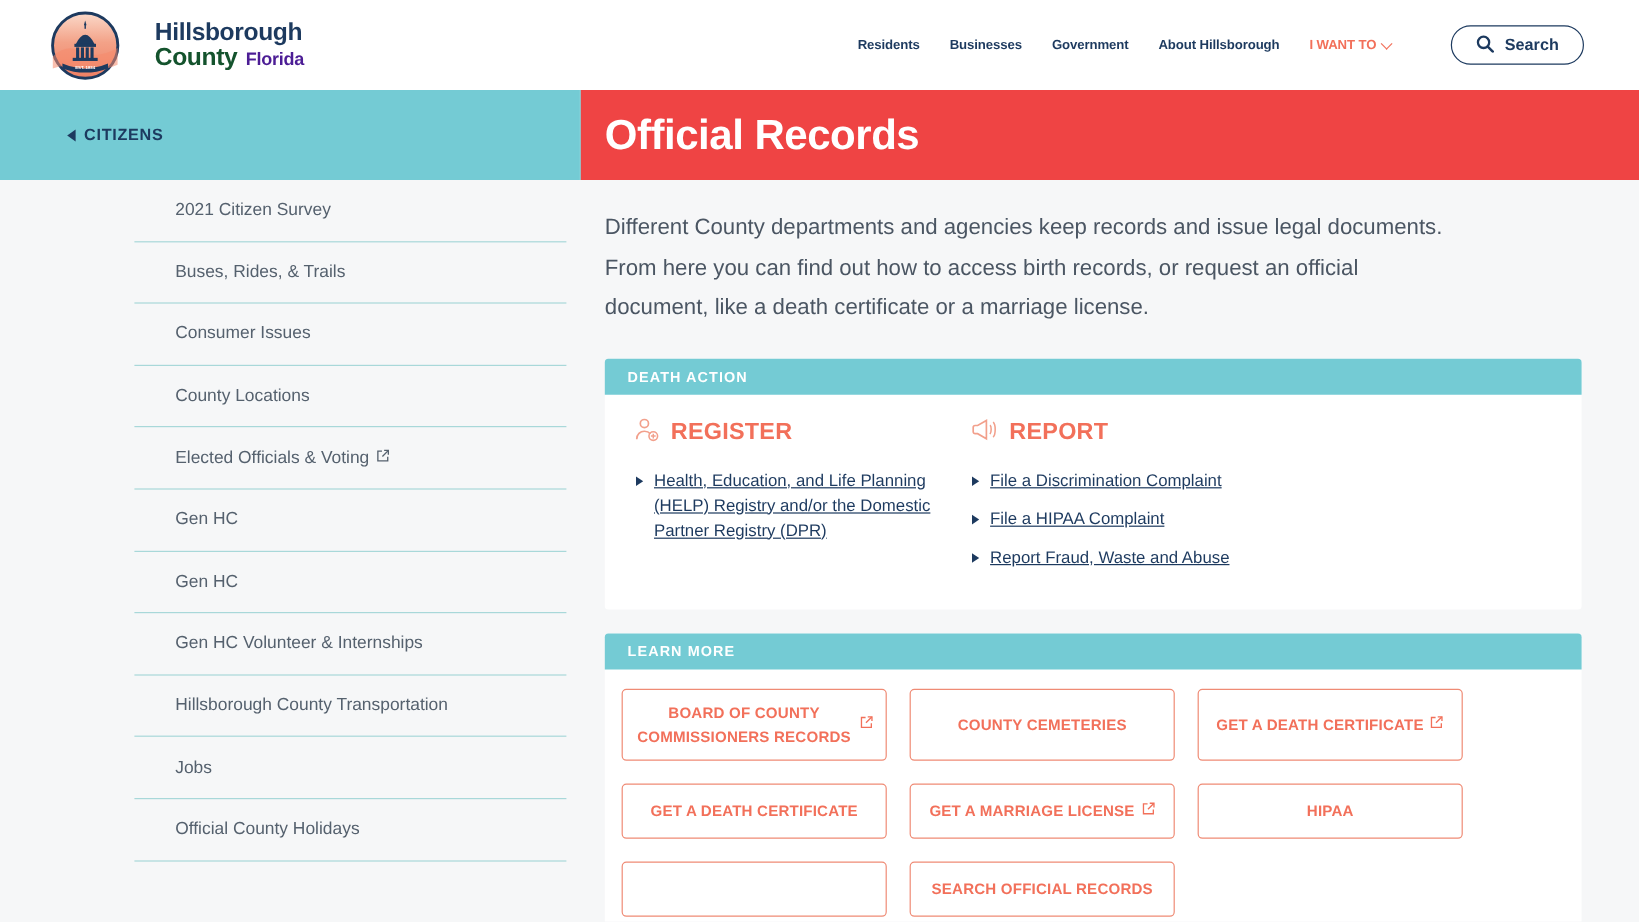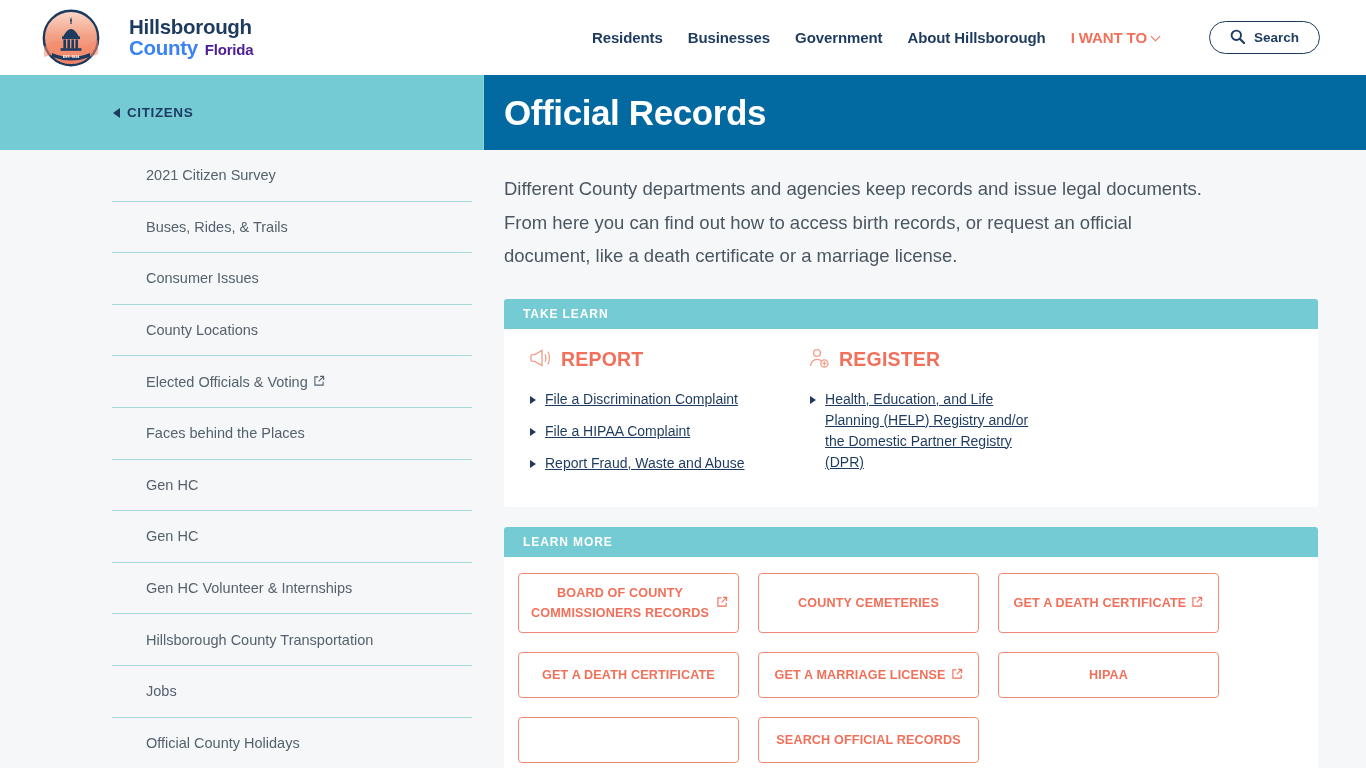--- a/index.html
+++ b/index.html
@@ -22,27 +22,27 @@
     position: relative;
   }
   .brand { display: flex; align-items: center; gap: 29px; }
   .seal { width: 58px; height: 58px; position: relative; flex: none; }
   .brand-text { line-height: 1.02; }
   .brand-line1 {
     font-size: 20.5px; font-weight: bold; color: #1d3a5f; letter-spacing: -0.3px;
   }
   .brand-line2 { display: flex; align-items: baseline; gap: 7px; }
   .brand-county {
-    font-size: 20.5px; font-weight: bold; color: #3b82f6; letter-spacing: -0.3px;
+    font-size: 20.5px; font-weight: bold; color: #14532d; letter-spacing: -0.3px;
   }
   .brand-fl { font-size: 15px; font-weight: bold; color: #4c1d95; letter-spacing: -0.2px; }
 
   .nav { margin-left: auto; display: flex; align-items: center; gap: 25px; }
   .nav-link {
-    font-size: 15px; font-weight: bold; color: #1d3a5f; cursor: pointer;
+    font-size: 11px; font-weight: bold; color: #1d3a5f; cursor: pointer;
     white-space: nowrap; letter-spacing: -0.1px;
   }
   .nav-link.accent { color: #f2705a; display: flex; align-items: center; gap: 5px; }
   .chev { display: inline-block; width: 9px; height: 9px; position: relative; }
   .chev::after {
     content: ""; position: absolute; left: 0; top: 0;
     width: 6px; height: 6px;
     border-right: 1.8px solid #f2705a; border-bottom: 1.8px solid #f2705a;
     transform: rotate(45deg);
   }
@@ -52,33 +52,33 @@
     height: 33px; padding: 0 20px;
     display: flex; align-items: center; gap: 9px;
     background: #fff; cursor: pointer;
   }
   .search-btn span { font-size: 13.5px; font-weight: bold; color: #1d3a5f; }
 
   
   .banner { display: flex; height: 75px; }
   .banner-left {
     width: 484px; background: #74cbd4;
-    display: flex; align-items: center; padding-left: 113px;
+    display: flex; align-items: center; padding-left: 56px;
     border-right: 1px solid #8ad5dc;
   }
   .back-arrow {
     width: 0; height: 0; margin-right: 7px;
     border-top: 5px solid transparent; border-bottom: 5px solid transparent;
     border-right: 7px solid #1d3a5f;
   }
   .citizens-label {
     font-size: 13.5px; font-weight: bold; color: #1d3a5f; letter-spacing: 0.6px;
   }
   .banner-right {
-    flex: 1; background: #0369a1;
+    flex: 1; background: #ef4444;
     display: flex; align-items: center; padding-left: 20px;
   }
   .page-title {
     font-size: 35px; font-weight: bold; color: #ffffff; letter-spacing: -0.4px;
   }
 
   
   .body-wrap { display: flex; height: 712px; }
 
   
@@ -236,23 +236,20 @@
       </div>
       <div class="side-item">
         <span>Elected Officials &amp; Voting</span>
         <span class="ext-ic"><svg width="12" height="12" viewBox="0 0 14 14">
             <path d="M6.2 2.2H2.2v9.6h9.6V7.8" fill="none" stroke="#55616e" stroke-width="1.3"></path>
             <path d="M8.3 1.6h4.1v4.1" fill="none" stroke="#55616e" stroke-width="1.3"></path>
             <line x1="12.2" y1="1.8" x2="6.6" y2="7.4" stroke="#55616e" stroke-width="1.3"></line>
           </svg></span>
       </div>
       <div class="side-item">
-        <span>Faces behind the Places</span>
-      </div>
-      <div class="side-item">
         <span>Gen HC</span>
       </div>
       <div class="side-item">
         <span>Gen HC</span>
       </div>
       <div class="side-item">
         <span>Gen HC Volunteer &amp; Internships</span>
       </div>
       <div class="side-item">
         <span>Hillsborough County Transportation</span>
@@ -263,62 +260,62 @@
       <div class="side-item">
         <span>Official County Holidays</span>
       </div>
     </nav>
 
   <main class="main">
     <p class="lede">Different County departments and agencies keep records and issue legal documents. From here you can find out how to access birth records, or request an official document, like a death certificate or a marriage license.</p>
 
     <section class="panel">
       <div class="panel-head">
-        <span>TAKE LEARN</span>
+        <span>DEATH ACTION</span>
       </div>
       <div class="panel-body">
         <div class="action-cols" id="action-cols">
-            <div class="action-col">
-              <div class="act-head">
-                <span><svg width="24" height="22" viewBox="0 0 24 22">
-                    <path d="M3 9.2v3.6a1.6 1.6 0 001.6 1.6h2.1L14 18.6V3.4L6.7 7.6H4.6A1.6 1.6 0 003 9.2z" fill="none" stroke="#f2a08c" stroke-width="1.4"></path>
-                    <path d="M17 7.2c1.3 1 1.3 5.6 0 7.6" fill="none" stroke="#f2a08c" stroke-width="1.3"></path>
-                    <path d="M19.6 4.8c2.3 1.8 2.3 10.4 0 12.4" fill="none" stroke="#f2a08c" stroke-width="1.3"></path>
-                  </svg></span>
-                <span class="label">REPORT</span>
-              </div>
-              <div class="link-row">
-                <span class="bullet"></span>
-                <a>File a Discrimination Complaint</a>
-              </div>
-              <div class="link-row">
-                <span class="bullet"></span>
-                <a>File a HIPAA Complaint</a>
-              </div>
-              <div class="link-row">
-                <span class="bullet"></span>
-                <a>Report Fraud, Waste and Abuse</a>
-              </div>
-            </div>
             <div class="action-col">
               <div class="act-head">
                 <span><svg width="22" height="22" viewBox="0 0 22 22">
                     <circle cx="9" cy="6" r="3.4" fill="none" stroke="#f2a08c" stroke-width="1.4"></circle>
                     <path d="M2.6 19c0-4 2.9-6.6 6.4-6.6 2 0 3.8.8 5 2.2" fill="none" stroke="#f2a08c" stroke-width="1.4"></path>
                     <circle cx="16.4" cy="16.4" r="3.6" fill="none" stroke="#f2a08c" stroke-width="1.3"></circle>
                     <line x1="16.4" y1="14.4" x2="16.4" y2="18.4" stroke="#f2a08c" stroke-width="1.2"></line>
                     <line x1="14.4" y1="16.4" x2="18.4" y2="16.4" stroke="#f2a08c" stroke-width="1.2"></line>
                   </svg></span>
                 <span class="label">REGISTER</span>
               </div>
               <div class="link-row">
                 <span class="bullet"></span>
                 <a>Health, Education, and Life Planning (HELP) Registry and/or the Domestic Partner Registry (DPR)</a>
               </div>
             </div>
+            <div class="action-col">
+              <div class="act-head">
+                <span><svg width="24" height="22" viewBox="0 0 24 22">
+                    <path d="M3 9.2v3.6a1.6 1.6 0 001.6 1.6h2.1L14 18.6V3.4L6.7 7.6H4.6A1.6 1.6 0 003 9.2z" fill="none" stroke="#f2a08c" stroke-width="1.4"></path>
+                    <path d="M17 7.2c1.3 1 1.3 5.6 0 7.6" fill="none" stroke="#f2a08c" stroke-width="1.3"></path>
+                    <path d="M19.6 4.8c2.3 1.8 2.3 10.4 0 12.4" fill="none" stroke="#f2a08c" stroke-width="1.3"></path>
+                  </svg></span>
+                <span class="label">REPORT</span>
+              </div>
+              <div class="link-row">
+                <span class="bullet"></span>
+                <a>File a Discrimination Complaint</a>
+              </div>
+              <div class="link-row">
+                <span class="bullet"></span>
+                <a>File a HIPAA Complaint</a>
+              </div>
+              <div class="link-row">
+                <span class="bullet"></span>
+                <a>Report Fraud, Waste and Abuse</a>
+              </div>
+            </div>
           </div>
       </div>
     </section>
 
     <section class="panel">
       <div class="panel-head">
         <span>LEARN MORE</span>
       </div>
       <div class="btn-grid" id="btn-grid">
           <div class="lm-btn tall">

